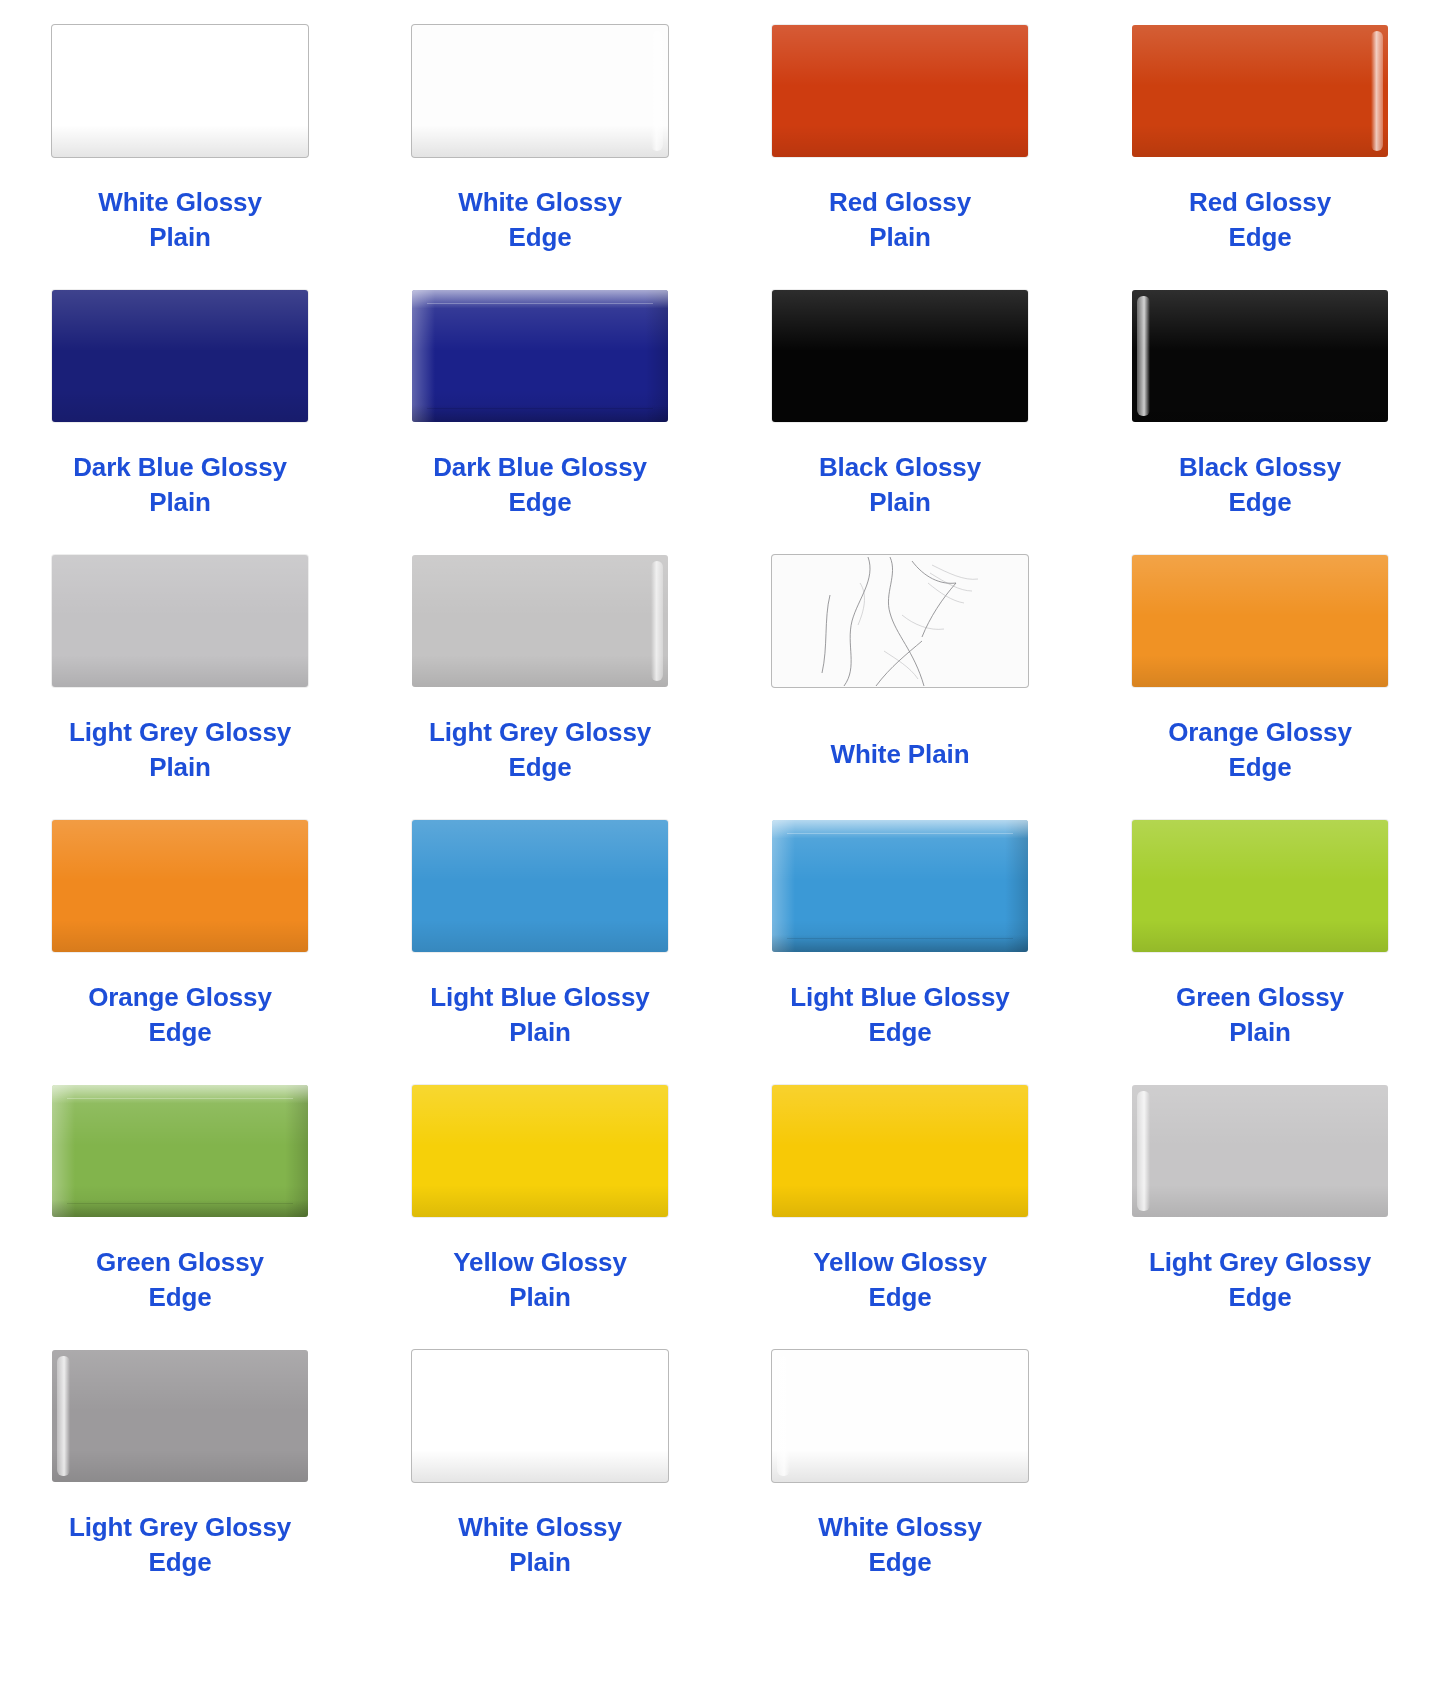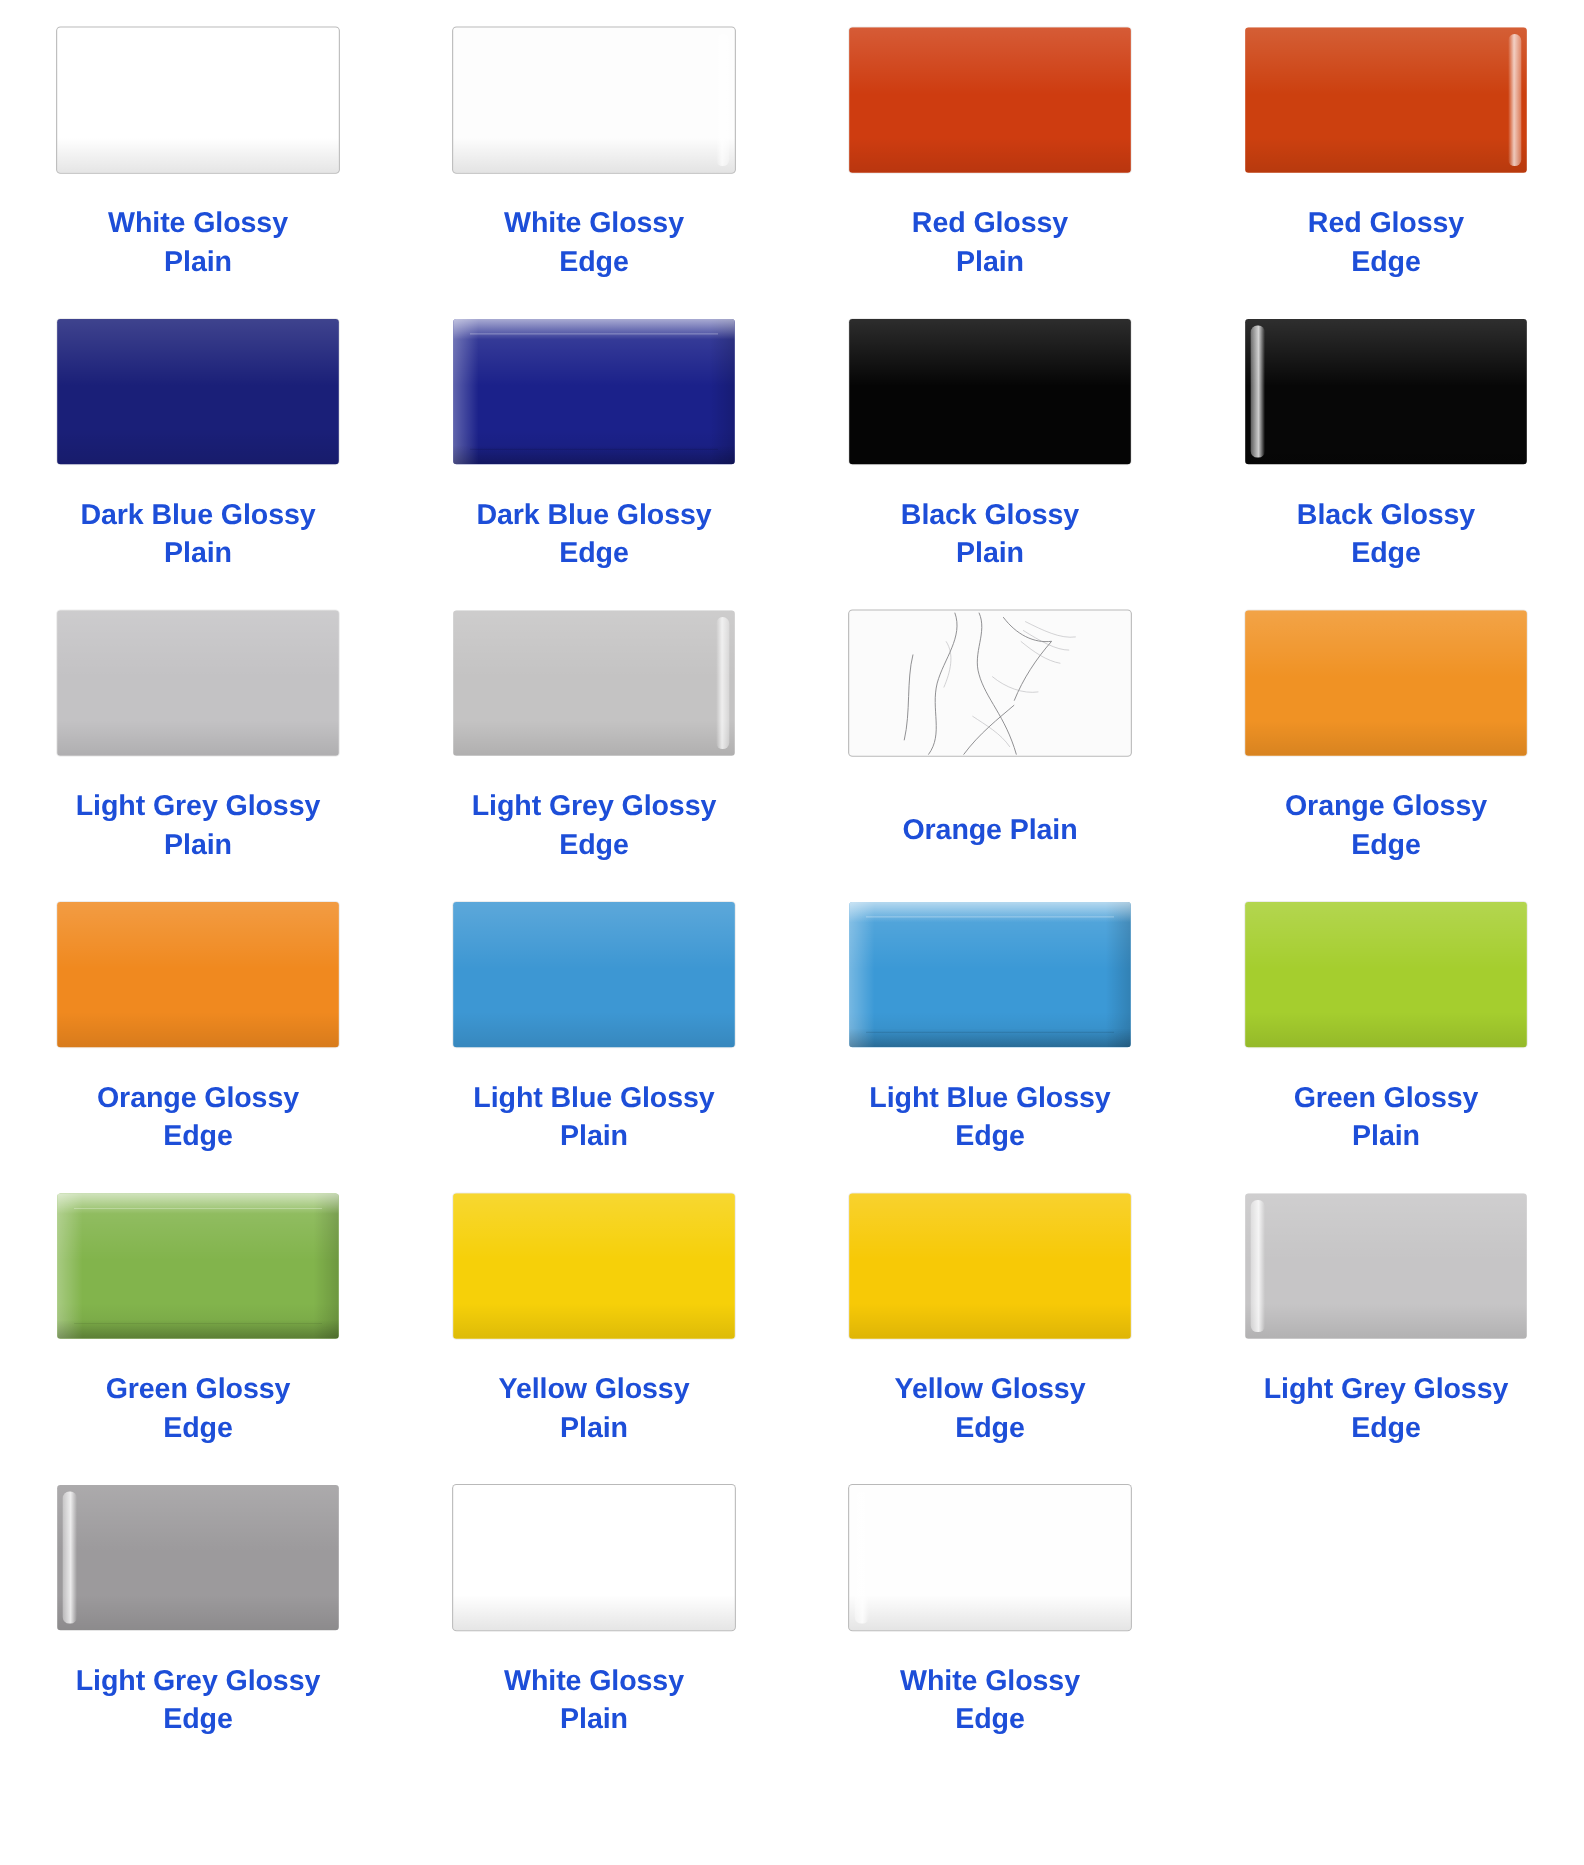--- a/index.html
+++ b/index.html
@@ -233,21 +233,21 @@
               <path d="M160 10 C176 18 192 26 206 24"></path>
               <path d="M158 18 C174 28 188 36 200 36"></path>
               <path d="M156 28 C168 38 180 46 192 48"></path>
               <path d="M130 60 C142 70 158 76 172 74"></path>
               <path d="M88 28 C96 40 92 56 86 70"></path>
               <path d="M112 96 C124 104 138 112 146 124"></path>
             </g>
           </svg>
         </div>
       </div>
-      <div class="label single"><span class="l1">Orange Plain</span></div>
+      <div class="label single"><span class="l1">White Plain</span></div>
     </div>
     <div class="cell">
       <div class="swatch-wrap v-plain">
         <div class="swatch" style="background: rgb(240, 146, 36);">
           <div class="gloss-top"></div>
           <div class="gloss-bot"></div>
         </div>
       </div>
       <div class="label"><span class="l1">Orange Glossy</span><span class="l2">Edge</span></div>
     </div>

